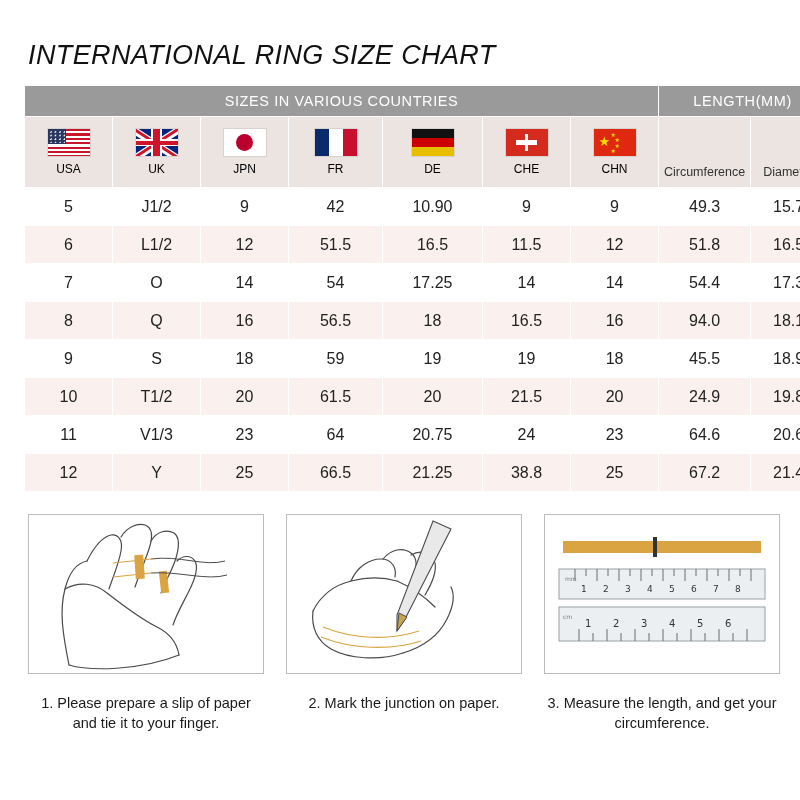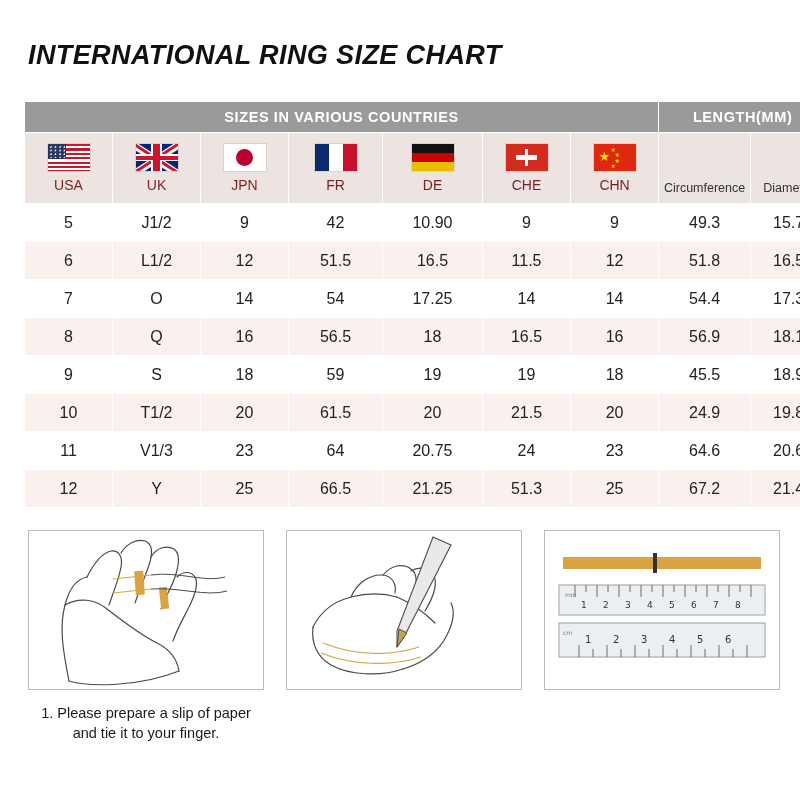--- a/index.html
+++ b/index.html
@@ -16,44 +16,44 @@
   }
   .page {
     position: relative;
     width: 800px;
     height: 800px;
     box-sizing: border-box;
     padding: 0 24px;
   }
   .title {
     font-size: 27px;
-    font-weight: bold;
+    font-weight: normal;
     font-style: italic;
     letter-spacing: 0.4px;
-    margin: 40px 0 30px 4px;
+    margin: 40px 0 14px 4px;
     color: #111111;
   }
   table.chart {
     width: 752px;
     border-collapse: collapse;
     table-layout: fixed;
   }
   table.chart td, table.chart th {
     border: 1px solid #ffffff;
     padding: 0;
     text-align: center;
     vertical-align: middle;
   }
   .grouphead {
     background: #9a9a9a;
     color: #ffffff;
     font-size: 14.5px;
     letter-spacing: 0.6px;
     height: 30px;
-    font-weight: bold;
+    font-weight: normal;
   }
   .flagrow td {
     background: #ebe4e1;
     height: 62px;
     padding-top: 5px;
   }
   .flagrow td.lenhead {
     background: #ebe4e1;
     font-size: 12.5px;
     color: #333;
@@ -69,22 +69,22 @@
   }
   .flag {
     width: 44px;
     height: 29px;
     position: relative;
     overflow: hidden;
     border: 1px solid #d8d2cf;
     box-sizing: border-box;
   }
   .clabel {
-    font-size: 14px;
-    color: #7f1d1d;
+    font-size: 12px;
+    color: #000000;
   }
   tbody tr td {
     height: 37px;
     font-size: 16px;
     color: #222;
   }
   tr.odd td { background: #ffffff; }
   tr.even td { background: #faf1ee; }
 
   
@@ -162,21 +162,21 @@
   .step .imgbox {
     width: 236px;
     height: 160px;
     border: 1px solid #bdbdbd;
     background: #ffffff;
     box-sizing: border-box;
     position: relative;
     overflow: hidden;
   }
   .step .caption {
-    margin-top: 14px;
+    margin-top: 20px;
     text-align: center;
     font-size: 14.5px;
     line-height: 1.35;
     color: #1b1b1b;
   }
   svg { display: block; }
 </style>
 </head>
 <body>
 
@@ -314,21 +314,21 @@
         <td>17.3</td>
       </tr>
       <tr class="even">
         <td>8</td>
         <td>Q</td>
         <td>16</td>
         <td>56.5</td>
         <td>18</td>
         <td>16.5</td>
         <td>16</td>
-        <td>56.9</td>
+        <td>94.0</td>
         <td>18.1</td>
       </tr>
       <tr class="odd">
         <td>9</td>
         <td>S</td>
         <td>18</td>
         <td>59</td>
         <td>19</td>
         <td>19</td>
         <td>18</td>
@@ -356,21 +356,21 @@
         <td>23</td>
         <td>64.6</td>
         <td>20.6</td>
       </tr>
       <tr class="even">
         <td>12</td>
         <td>Y</td>
         <td>25</td>
         <td>66.5</td>
         <td>21.25</td>
-        <td>51.3</td>
+        <td>38.8</td>
         <td>25</td>
         <td>67.2</td>
         <td>21.4</td>
       </tr>
     </tbody>
   </table>
 
   <div class="steps">
 
     <div class="step">
@@ -415,20 +415,21 @@
           <g>
             <path d="M146 6 L164 14 L118 104 L110 116 L110 100 Z" fill="#e9e9e9" stroke="#4a4a4a" stroke-width="1.1"></path>
             <path d="M112 98 L120 102 L110 116 Z" fill="#c8a44a" stroke="#4a4a4a" stroke-width="1"></path>
           </g>
           <g stroke="#d9a441" stroke-width="1.1" fill="none">
             <path d="M36 112 C66 124 102 126 132 116"></path>
             <path d="M34 122 C64 134 104 136 134 126"></path>
           </g>
         </svg>
       </div>
+      <div class="caption">2. Mark the junction on paper.</div>
     </div>
 
     <div class="step">
       <div class="imgbox">
         <svg width="234" height="158" viewBox="0 0 234 158">
           <rect x="18" y="26" width="198" height="12" fill="#d9a441"></rect>
           <rect x="108" y="22" width="4" height="20" fill="#333"></rect>
 
           <rect x="14" y="54" width="206" height="30" fill="#eceff1" stroke="#9aa0a6" stroke-width="1"></rect>
           <g stroke="#6b6b6b" stroke-width="1">
@@ -484,16 +485,17 @@
             <text x="124" y="112">4</text>
               <text x="152" y="112">5</text>
               <text x="180" y="112">6</text>
           </g>
           <g fill="#7b7b7b" font-family="DejaVu Sans" font-size="6">
             <text x="20" y="66">mm</text>
             <text x="18" y="104">cm</text>
           </g>
         </svg>
       </div>
+      <div class="caption">3. Measure the length, and get your circumference.</div>
     </div>
 
   </div>
 </div>
 
 </body></html>

